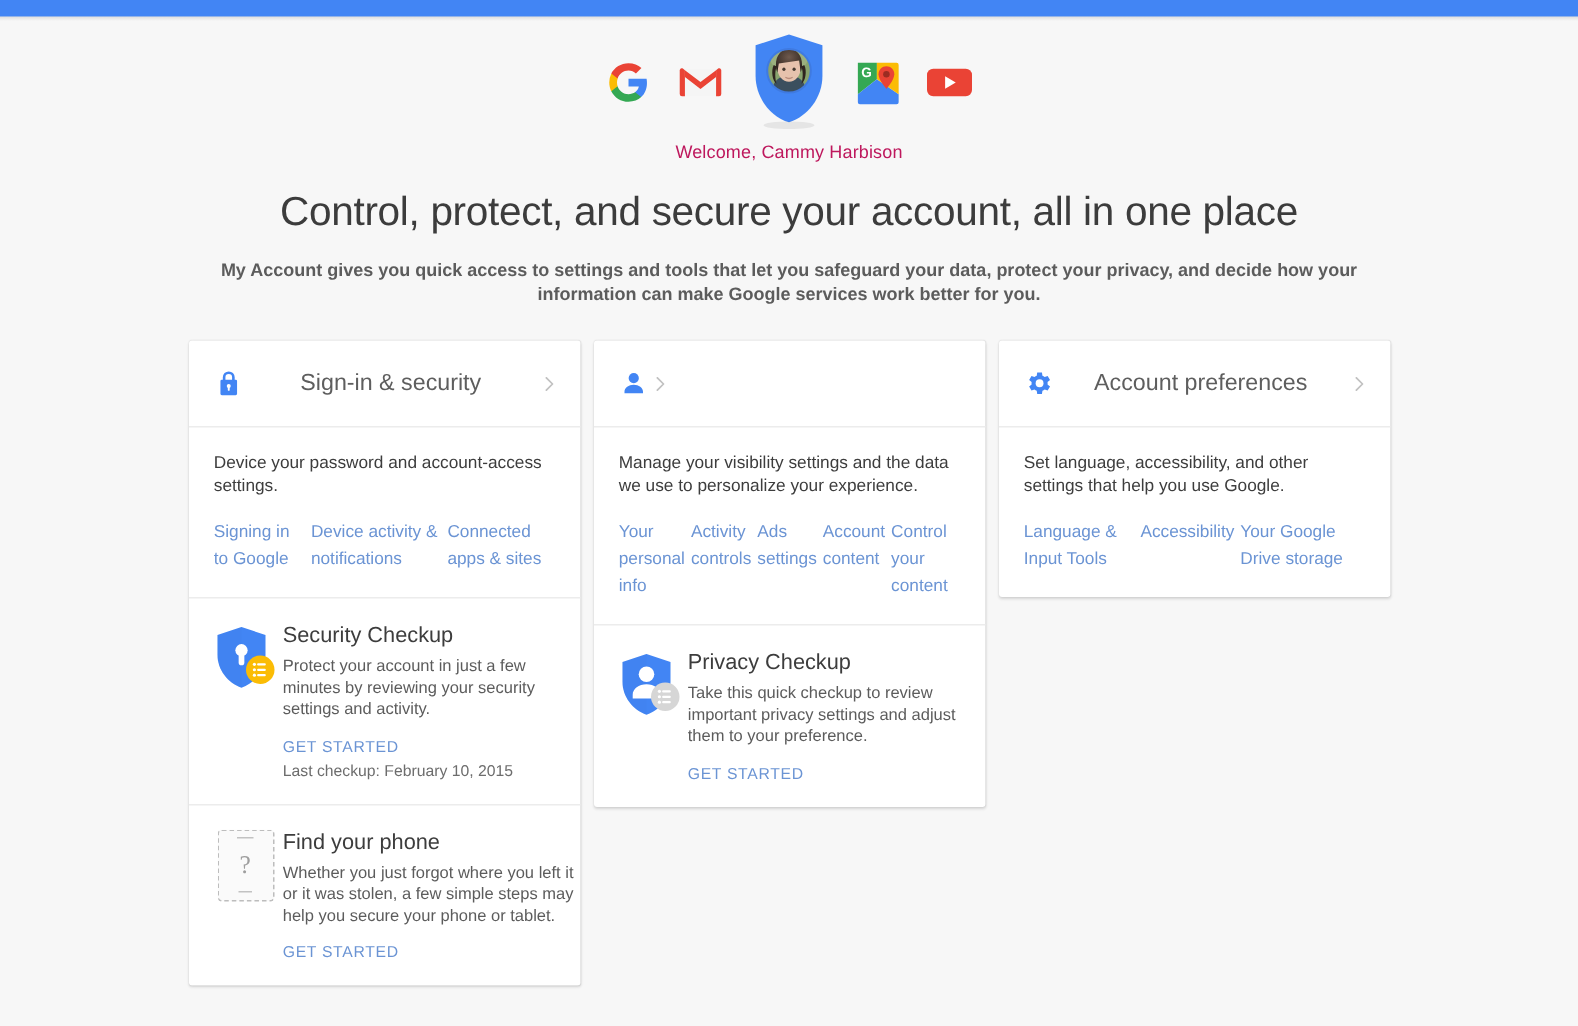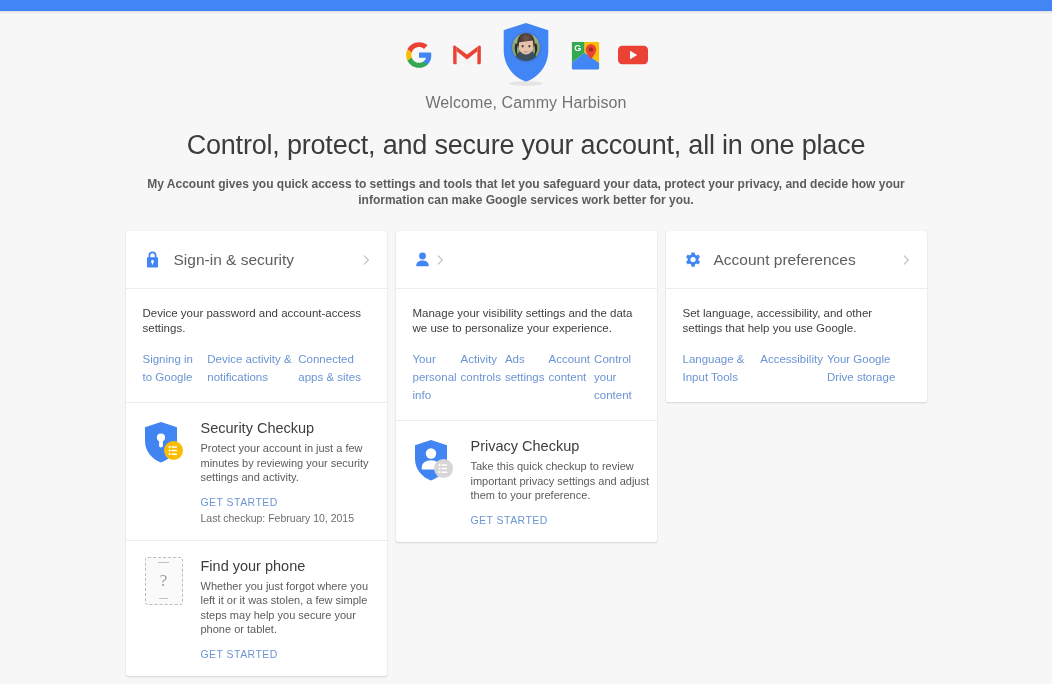--- a/index.html
+++ b/index.html
@@ -66,22 +66,22 @@
     bottom: 2px;
     left: 50%;
     transform: translateX(-50%);
     width: 34px;
     height: 5px;
     border-radius: 50%;
     background: rgba(0,0,0,0.07);
   }
 
   .welcome {
-    font-size: 16px;
-    color: #737373;
+    font-size: 12px;
+    color: #be185d;
     margin-top: 6px;
     letter-spacing: 0.1px;
   }
 
   .page-title {
     font-size: 27px;
     font-weight: 400;
     color: #3c3c3c;
     margin-top: 18px;
     letter-spacing: -0.2px;
@@ -129,22 +129,22 @@
     flex: 0 0 auto;
     display: flex;
     align-items: center;
     justify-content: center;
   }
   .card-head .head-title {
     flex: 1 1 auto;
     font-size: 15.5px;
     font-weight: 400;
     color: #5e5e5e;
-    margin-left: 11px;
     white-space: nowrap;
+    text-align: center;
   }
   .chev {
     flex: 0 0 auto;
     width: 14px;
     height: 14px;
     opacity: 0.45;
   }
 
   .card-body {
     padding: 17px 17px 16px 17px;
@@ -168,21 +168,20 @@
     text-decoration: none;
     cursor: pointer;
     width: fit-content;
   }
 
   
   .checkup {
     display: flex;
     padding: 16px 3px 16px 15px;
     border-top: 1px solid #ececec;
-    gap: 12px;
   }
 
   .checkup-icon {
     flex: 0 0 auto;
     width: 48px;
     height: 48px;
     position: relative;
   }
 
   .checkup-text { flex: 1 1 auto; padding-top: 1px; }

